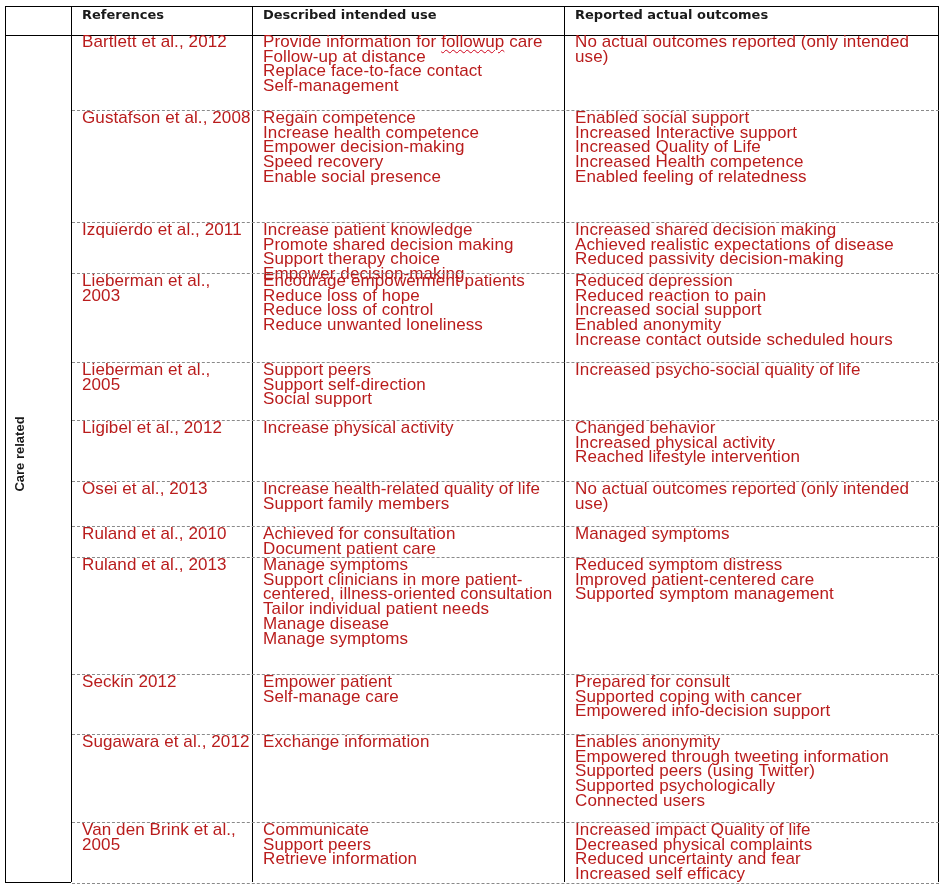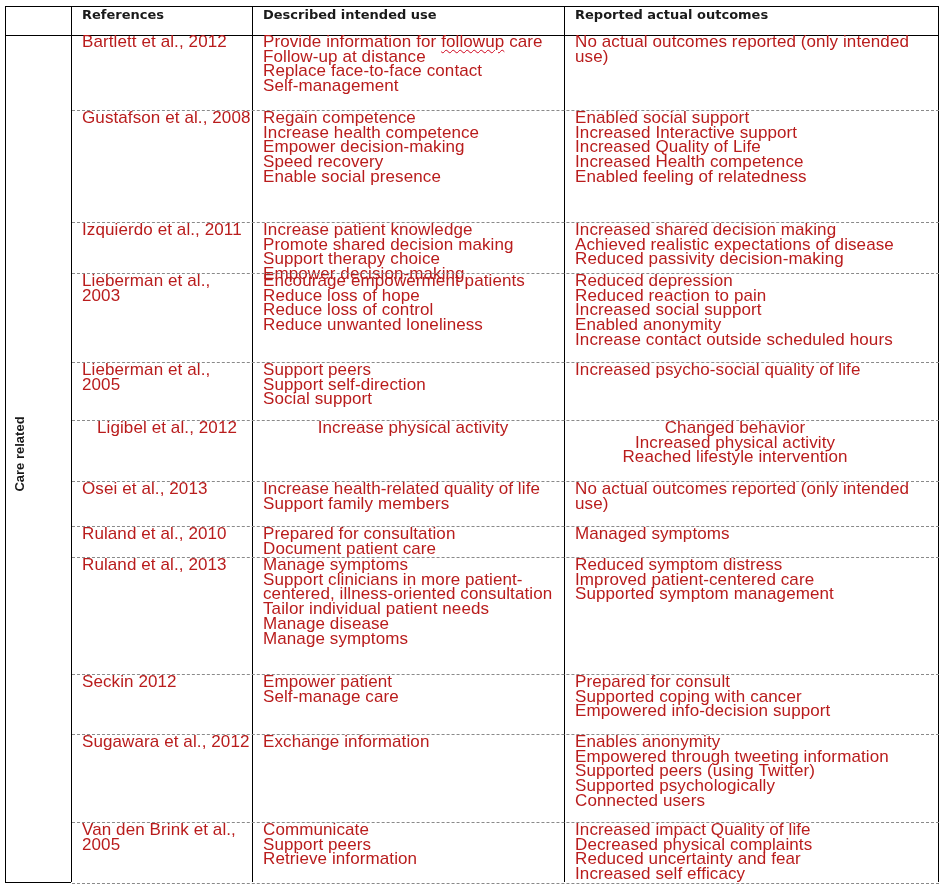--- a/index.html
+++ b/index.html
@@ -192,21 +192,21 @@
         <div class="cell c-ref">Lieberman et al., 2005</div>
         <div class="cell c-use">
           <span class="line">Support peers</span>
           <span class="line">Support self-direction</span>
           <span class="line">Social support</span>
         </div>
         <div class="cell c-out">
           <span class="line">Increased psycho-social quality of life</span>
         </div>
       </div>
-      <div class="row" style="top: 414px; height: 61px; text-align: center;">
+      <div class="row" style="top: 414px; height: 61px;">
         <div class="cell c-ref">Ligibel et al., 2012</div>
         <div class="cell c-use">
           <span class="line">Increase physical activity</span>
         </div>
         <div class="cell c-out">
           <span class="line">Changed behavior</span>
           <span class="line">Increased physical activity</span>
           <span class="line">Reached lifestyle intervention</span>
         </div>
       </div>
@@ -217,21 +217,21 @@
           <span class="line">Support family members</span>
         </div>
         <div class="cell c-out">
           <span class="line">No actual outcomes reported (only intended</span>
           <span class="line">use)</span>
         </div>
       </div>
       <div class="row" style="top: 520px; height: 45px;">
         <div class="cell c-ref">Ruland et al., 2010</div>
         <div class="cell c-use">
-          <span class="line">Prepared for consultation</span>
+          <span class="line">Achieved for consultation</span>
           <span class="line">Document patient care</span>
         </div>
         <div class="cell c-out">
           <span class="line">Managed symptoms</span>
         </div>
       </div>
       <div class="row" style="top: 551px; height: 103px;">
         <div class="cell c-ref">Ruland et al., 2013</div>
         <div class="cell c-use">
           <span class="line">Manage symptoms</span>

